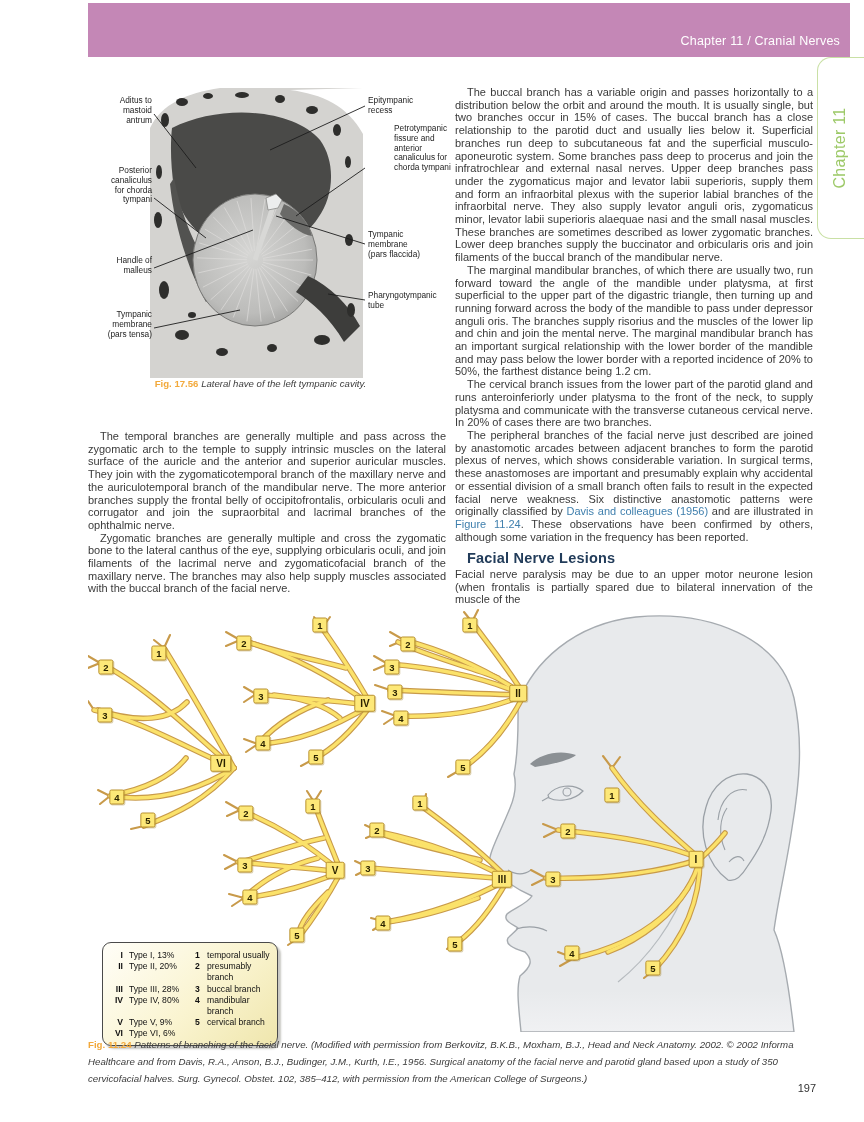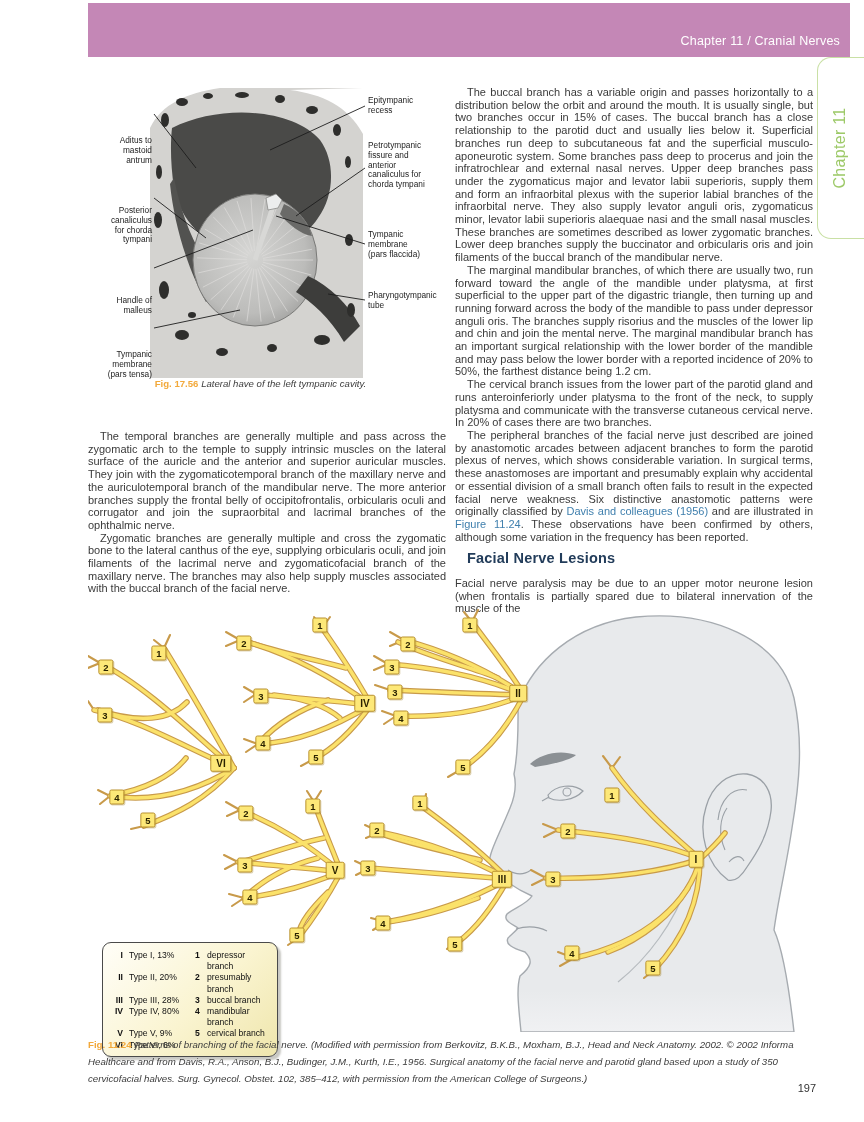--- a/index.html
+++ b/index.html
@@ -16,38 +16,38 @@
     border:1.6px solid #c9e0a5; border-right:none; border-radius:14px 0 0 14px;
     display:flex; align-items:center; justify-content:center; }
   .side-tab-label { color:#9dc968; font-size:16px; letter-spacing:.3px;
     transform:rotate(-90deg); white-space:nowrap; margin-left:-14px; }
 
   
   .fig23 { position:absolute; left:88px; top:88px; width:345px; height:312px; }
   .fig23-img { position:absolute; left:62px; top:0; width:213px; height:290px; }
   .f23-label { position:absolute; font-size:8.3px; line-height:9.8px; color:#1d1d1d;
     white-space:pre-line; }
-  .f23-label.left { width:62px; right:281px; text-align:right;margin-top:40px; }
+  .f23-label.left { width:62px; right:281px; text-align:right; }
   .f23-label.right { width:70px; left:280px; text-align:left; }
   .fig23-lines { position:absolute; left:0; top:0; width:345px; height:312px; pointer-events:none; }
   .fig-caption23 { position:absolute; left:88px; top:378px; width:345px; text-align:center;
     font-size:9.6px; color:#3c3c3c; }
   .fig-label { color:#f2a93b; font-weight:bold; }
   .fig-caption23 .cap-text { font-style:italic; }
 
   
   .col { position:absolute; width:358px; font-size:11px; line-height:12.7px; color:#3a3a3a;
     text-align:justify; }
   .left-col { left:88px; top:430px; }
   .right-col { left:455px; top:86px; }
   .col p { text-indent:12px; }
   .col p.noindent { text-indent:0; }
   .xref { color:#3f7fad; cursor:pointer; }
   .section-heading { font-size:14.5px; font-weight:bold; color:#223c5a; letter-spacing:.2px;
-    margin:9px 0 12px 0; text-align:left; text-indent:0; }
+    margin:9px 0 3px 0; text-align:left; text-indent:0; }
 
   
   .fig24 { position:absolute; left:88px; top:608px; width:732px; height:424px; }
   .fig24-svg { position:absolute; left:0; top:0; width:732px; height:424px; }
   .nbox { position:absolute; transform:translate(-50%,-50%); background:#fde878;
     border:1.3px solid #b9912e; border-radius:2px; color:#2b2300; font-weight:bold;
     font-size:9.5px; line-height:1; padding:2px 4px 1.5px 4px; box-shadow:1px 1px 0 rgba(160,130,40,.35); }
   .nbox.roman { font-size:10px; padding:2.5px 5px 2px 5px; }
 
   .legend-box { position:absolute; left:14px; top:334px; width:176px;
@@ -166,21 +166,21 @@
 canaliculus
 for chorda
 tympani</div>
         <div class="f23-label left" style="top: 168px;">Handle of
 malleus</div>
         <div class="f23-label left" style="top: 222px;">Tympanic
 membrane
 (pars tensa)</div>
         <div class="f23-label right" style="top: 8px;">Epitympanic
 recess</div>
-        <div class="f23-label right" style="top: 53px;">Petrotympanic
+        <div class="f23-label right" style="top: 36px; margin-left: 26px;">Petrotympanic
 fissure and anterior
 canaliculus for
 chorda tympani</div>
         <div class="f23-label right" style="top: 142px;">Tympanic
 membrane
 (pars flaccida)</div>
         <div class="f23-label right" style="top: 203px;">Pharyngotympanic
 tube</div>
       </div>
   </div>
@@ -418,21 +418,21 @@
         <div class="nbox" style="left: 484px; top: 345px;">4</div>
         <div class="nbox" style="left: 565px; top: 360px;">5</div>
       </div>
 
     <div class="legend-box">
       <div id="legend-rows">
           <div class="lg-row">
             <span class="lg-num">I</span>
             <span class="lg-type">Type I, 13%</span>
             <span class="lg-key">1</span>
-            <span class="lg-branch">depressor branch</span>
+            <span class="lg-branch">temporal usually</span>
           </div>
           <div class="lg-row">
             <span class="lg-num">II</span>
             <span class="lg-type">Type II, 20%</span>
             <span class="lg-key">2</span>
             <span class="lg-branch">presumably branch</span>
           </div>
           <div class="lg-row">
             <span class="lg-num">III</span>
             <span class="lg-type">Type III, 28%</span>

